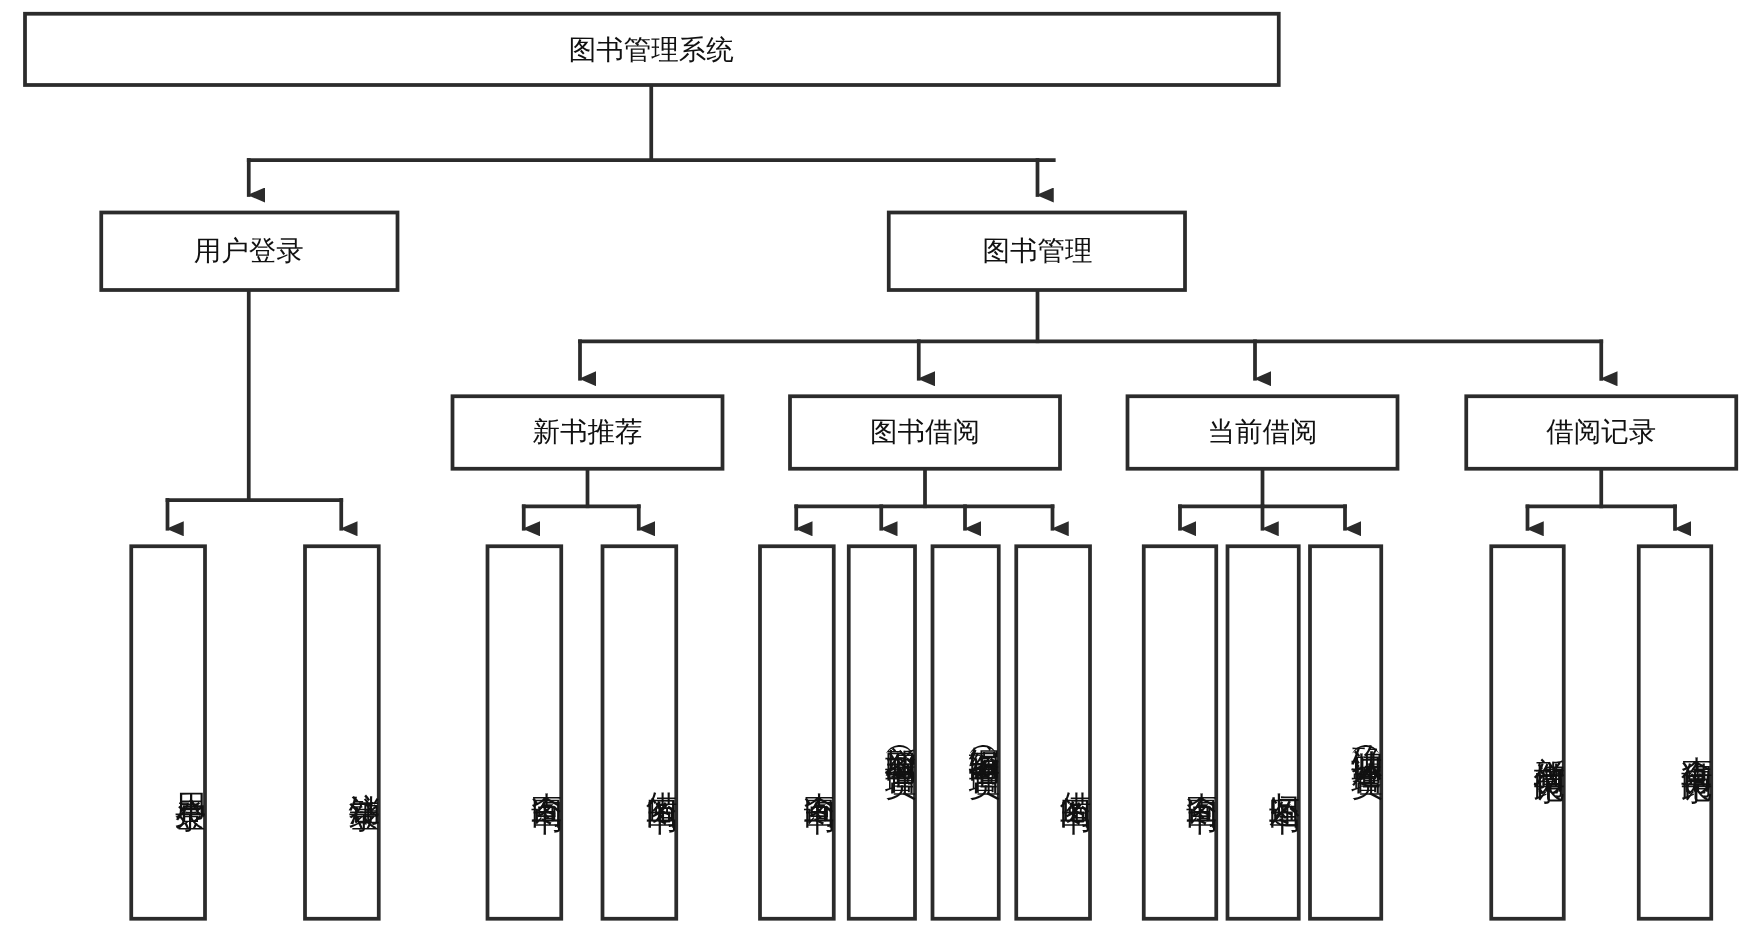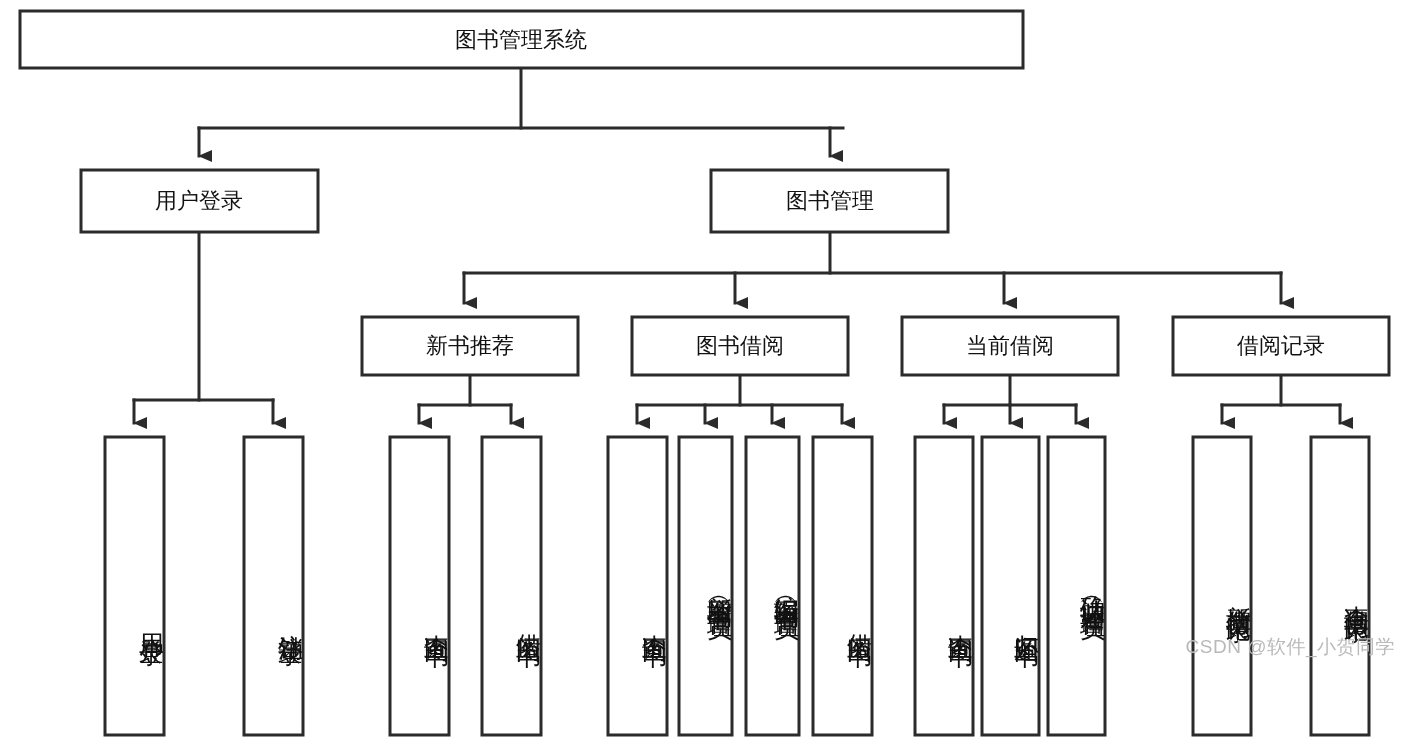--- a/index.html
+++ b/index.html
@@ -172,15 +172,14 @@
   <div class="leaf-label" style="left:746px;top:443px;width:53px;height:292px;">编辑图书（管理员）</div>
   <div class="leaf-label" style="left:813px;top:505px;width:59px;height:230px;">借阅图书</div>
 
   <div class="leaf-label" style="left:915px;top:505px;width:58px;height:230px;">查询图书</div>
   <div class="leaf-label" style="left:982px;top:505px;width:57px;height:230px;">归还图书</div>
   <div class="leaf-label" style="left:1048px;top:443px;width:57px;height:292px;">确认归还（管理员）</div>
 
   <div class="leaf-label" style="left:1193px;top:453px;width:58px;height:282px;">新增借阅记录</div>
   <div class="leaf-label" style="left:1311px;top:453px;width:58px;height:282px;">查询借阅记录</div>
 
-  <div class="watermark">CSDN @软件_小贺同学</div>
 
 </div>
 
 </body></html>

